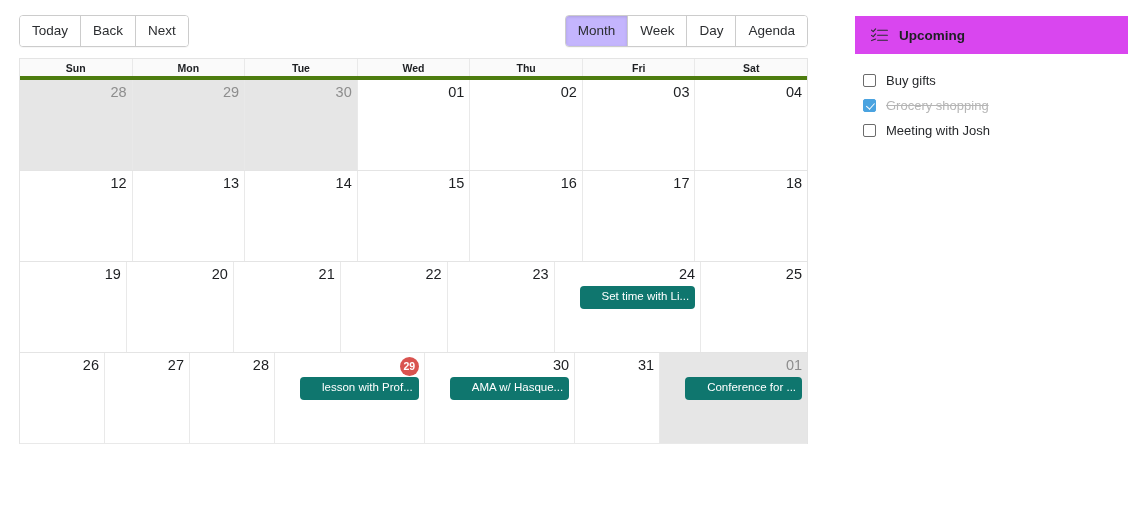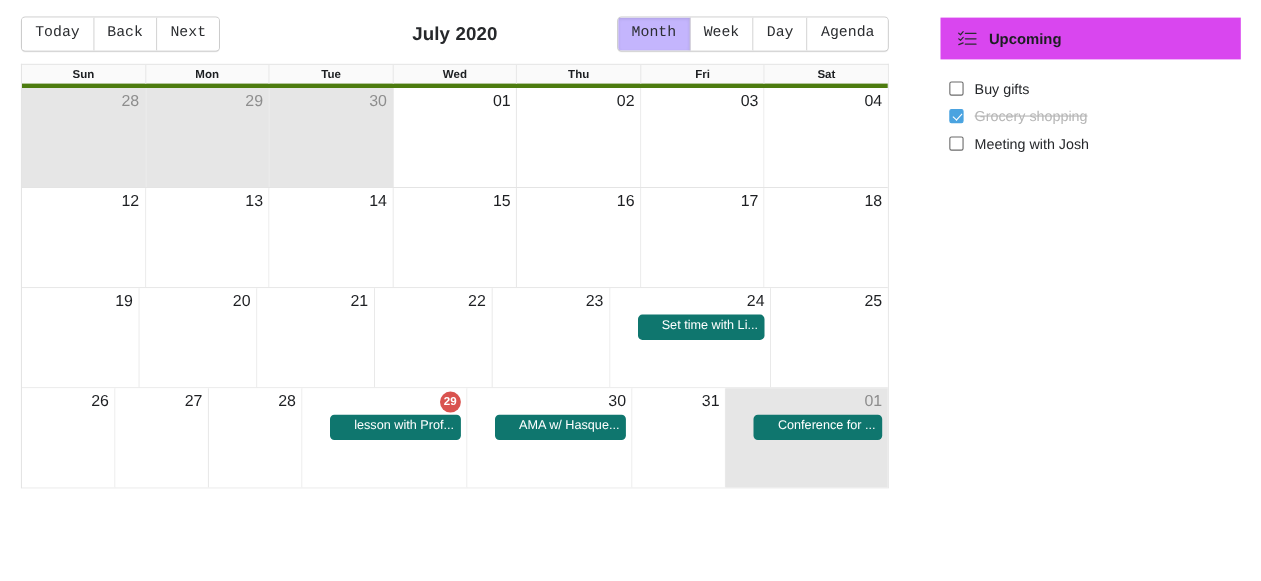--- a/index.html
+++ b/index.html
@@ -43,21 +43,21 @@
   .btn-group {
     display: flex;
     align-items: stretch;
     border-radius: 4px;
     overflow: hidden;
     border: 1px solid #ccc;
     background: #fff;
     box-shadow: 0 1px 0 rgba(0,0,0,0.03);
   }
   .btn-group .tb-btn {
-    font-family: Liberation Mono, monospace;
+    font-family: Liberation Sans, sans-serif;
     font-size: 13.5px;
     line-height: 1;
     color: #2b2d30;
     background: #ffffff;
     border: none;
     border-right: 1px solid #ccc;
     padding: 0 12px;
     height: 30px;
     cursor: pointer;
     white-space: nowrap;
@@ -243,21 +243,20 @@
 <div id="app">
 
   <div id="calendar-panel">
 
     <div class="toolbar">
       <div class="btn-group nav-group" id="nav-group">
           <button class="tb-btn">Today</button>
           <button class="tb-btn">Back</button>
           <button class="tb-btn">Next</button>
         </div>
-      <div class="cal-title">July 2020</div>
       <div class="btn-group view-group" id="view-group">
           <button class="tb-btn active">Month</button>
           <button class="tb-btn">Week</button>
           <button class="tb-btn">Day</button>
           <button class="tb-btn">Agenda</button>
         </div>
     </div>
 
     <div class="cal-grid">
       <div class="dow-row" id="dow-row">

